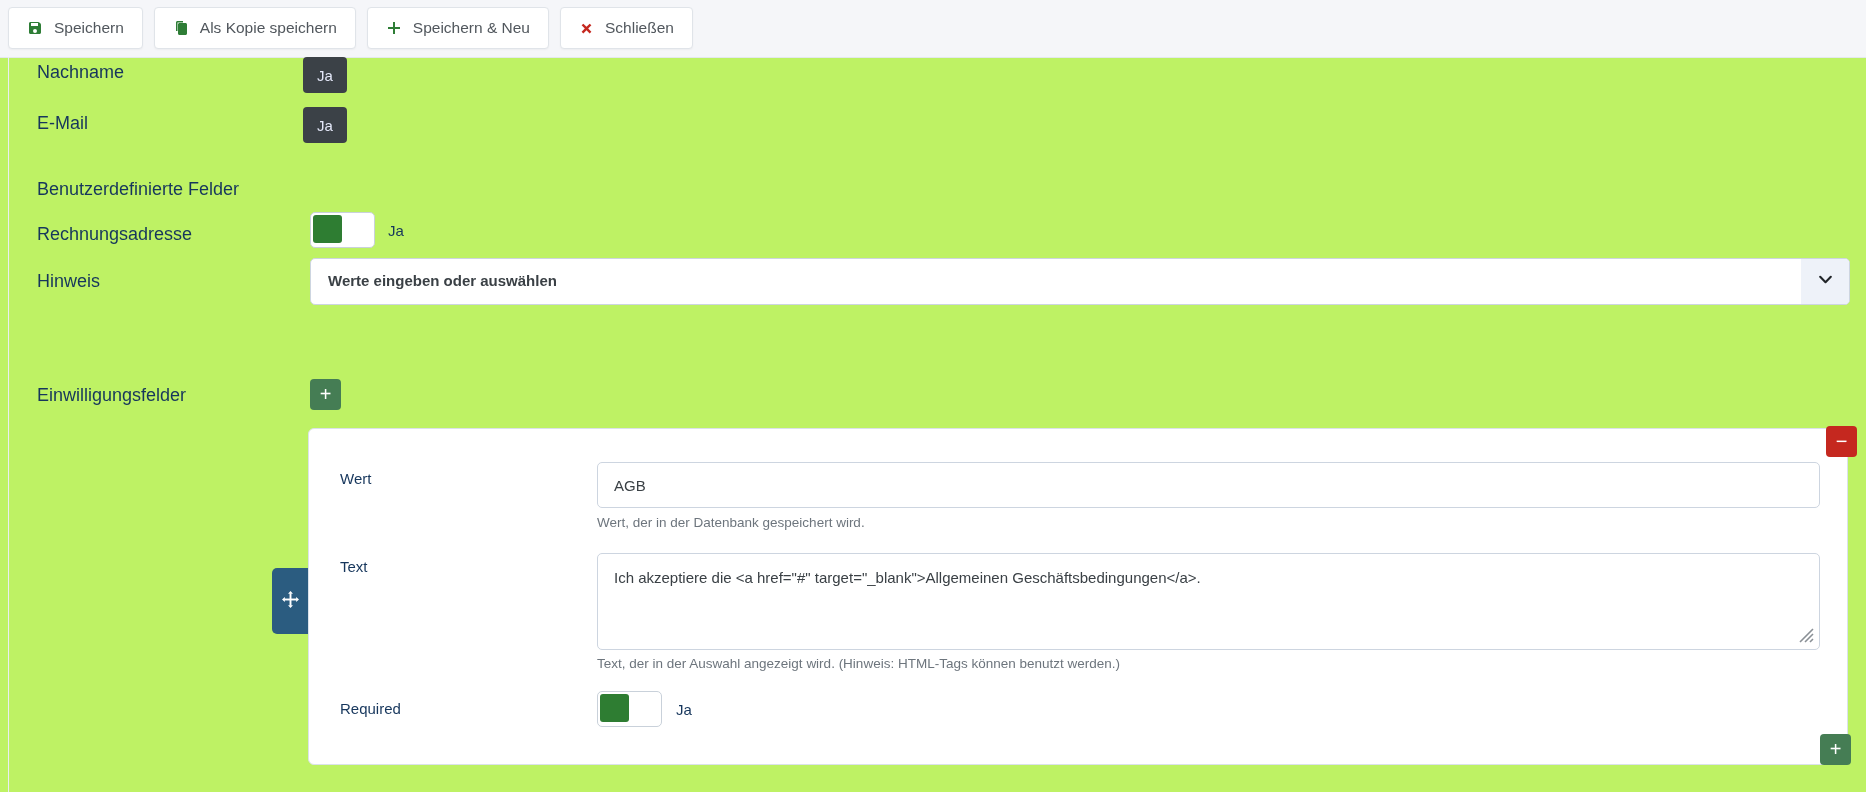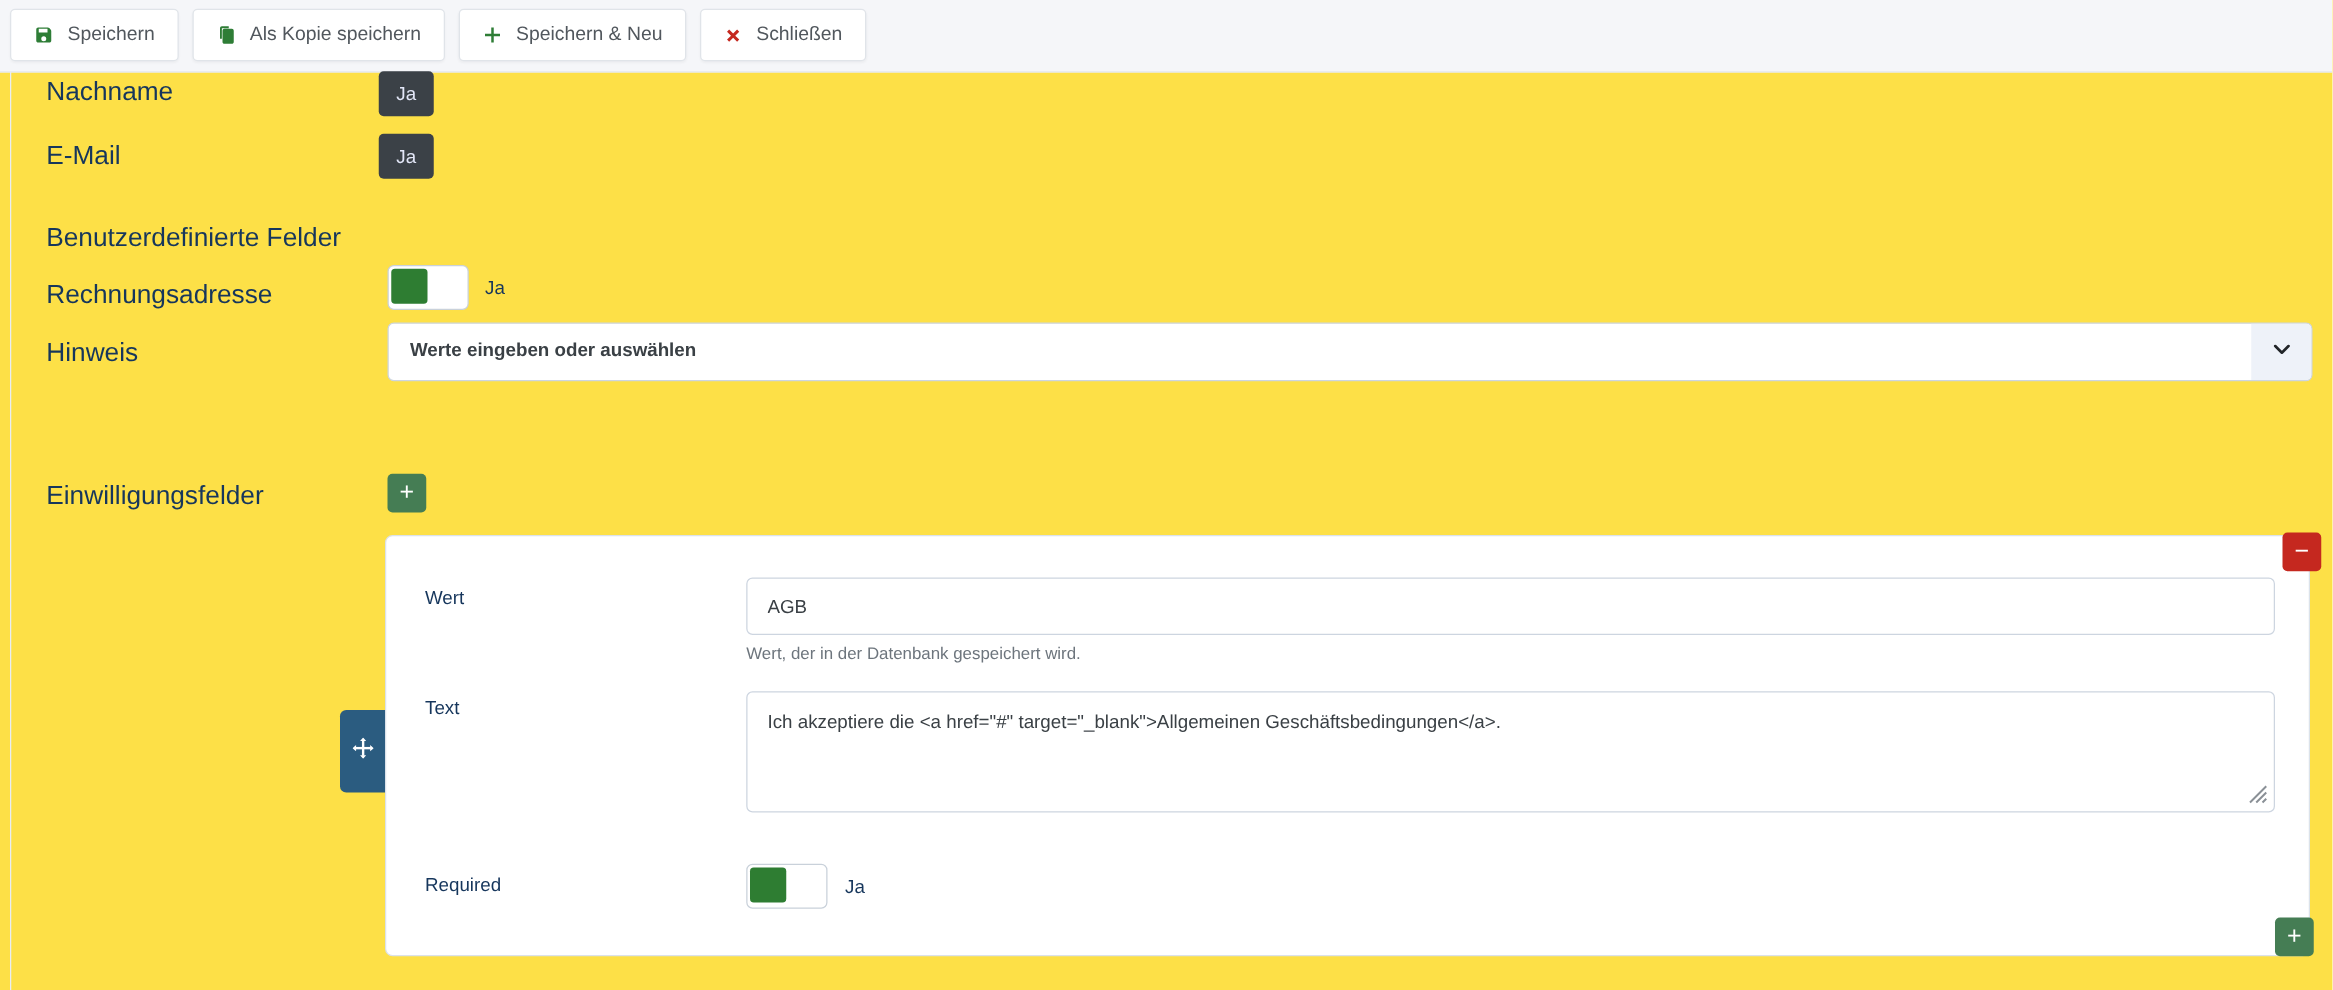--- a/index.html
+++ b/index.html
@@ -1,28 +1,28 @@
 <!DOCTYPE html>
 <html><head>
 <meta charset="utf-8">
 <style>
   html,body{margin:0;padding:0;background:#fff;}
-  .screen{position:relative;width:1866px;height:792px;background:#fde047;overflow:hidden;
+  .screen{position:relative;width:1866px;height:792px;background:#bef264;overflow:hidden;
           font-family:"Liberation Sans",sans-serif;color:#16365c;}
   
   .toolbar{position:absolute;left:0;top:0;width:1866px;height:57px;background:#f5f6f9;
            border-bottom:1px solid #e4e8ed;}
   .tb-wrap{position:absolute;left:8px;top:7px;display:flex;gap:11px;}
   .tb-btn{display:flex;align-items:center;gap:11px;height:42px;padding:0 18px;background:#fff;
           border:1px solid #e0e4e9;border-radius:4px;font-family:inherit;font-size:15.5px;
           color:#51575d;box-shadow:0 1px 2px rgba(0,0,0,.04);cursor:pointer;}
   .tb-btn svg{display:block;}
   
   .left-edge{position:absolute;left:8px;top:57px;width:1px;height:735px;background:#e9edf2;}
-  .lbl{position:absolute;left:37px;font-size:21px;color:#16365c;white-space:nowrap;}
+  .lbl{position:absolute;left:37px;font-size:18px;color:#16365c;white-space:nowrap;}
   .badge{position:absolute;left:303px;width:44px;height:36px;background:#3b4147;border-radius:4px;
          color:#e3e7f8;font-size:15px;display:flex;align-items:center;justify-content:center;
          border:none;font-family:inherit;cursor:pointer;}
   .toggle{position:absolute;width:63px;height:34px;background:#fff;border:1px solid #c9d1da;
           border-radius:5px;cursor:pointer;}
   .toggle .knob{position:absolute;left:2px;top:2px;width:29px;height:28px;background:#2e7d32;
           border-radius:3px;}
   .state{position:absolute;font-size:15px;color:#16365c;}
   .combo{position:absolute;left:310px;top:258px;width:1540px;height:47px;background:#fff;
          border:1px solid #cdd5e0;border-radius:5px;box-sizing:border-box;cursor:pointer;font-weight:bold;}
@@ -132,20 +132,21 @@
 
   <div class="p-lbl" style="top:470px">Wert</div>
   <input class="txt-input" type="text" value="AGB" style="">
   <div class="help" style="top:515px">Wert, der in der Datenbank gespeichert wird.</div>
 
   <div class="p-lbl" style="top:558px">Text</div>
   <textarea class="txt-area" style="">Ich akzeptiere die &lt;a href="#" target="_blank"&gt;Allgemeinen Geschäftsbedingungen&lt;/a&gt;.</textarea>
   <div class="resize-grip"><svg width="21" height="21" viewBox="0 0 21 21">
         <path d="M19 6 6 19M19 11 11 19M19 16 16 19" stroke="#8a9096" stroke-width="1.6" fill="none"></path>
       </svg></div>
+  <div class="help" style="top:656px">Text, der in der Auswahl angezeigt wird. (Hinweis: HTML-Tags können benutzt werden.)</div>
 
   <div class="p-lbl" style="top:700px">Required</div>
   <div class="toggle" style="left:597px;top:691px">
     <div class="knob"></div>
   </div>
   <div class="state" style="left:676px;top:701px">Ja</div>
 
   <button class="sq-btn green" style="left:1820px;top:734px">+</button>
 
 </div>

